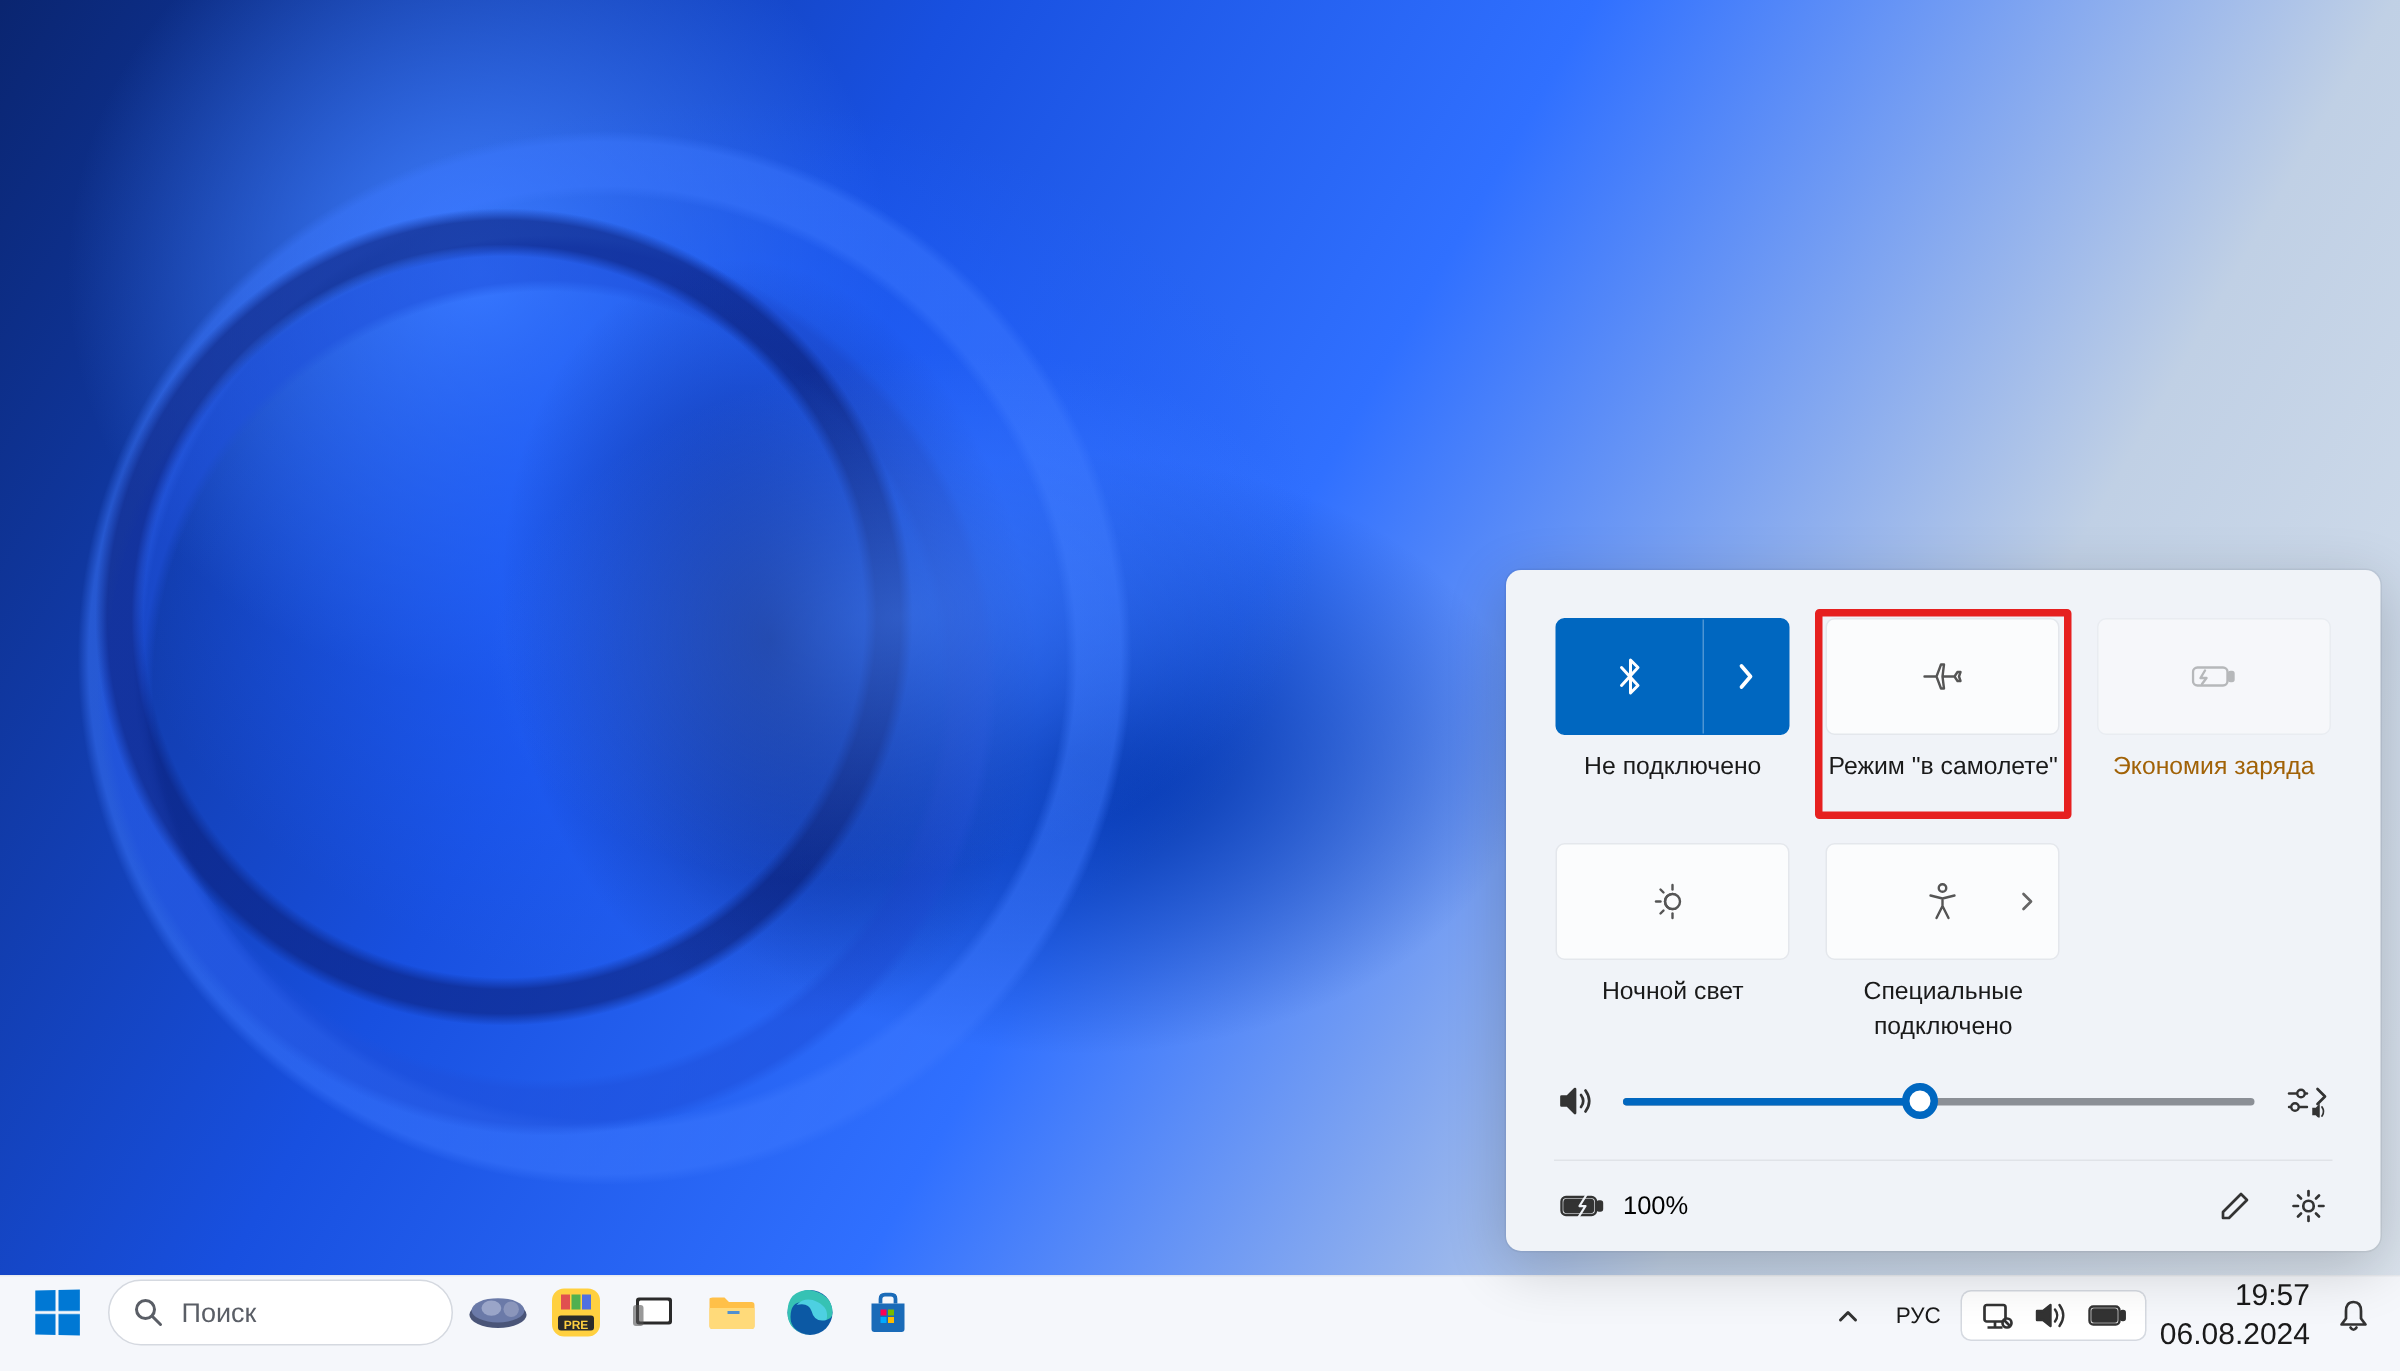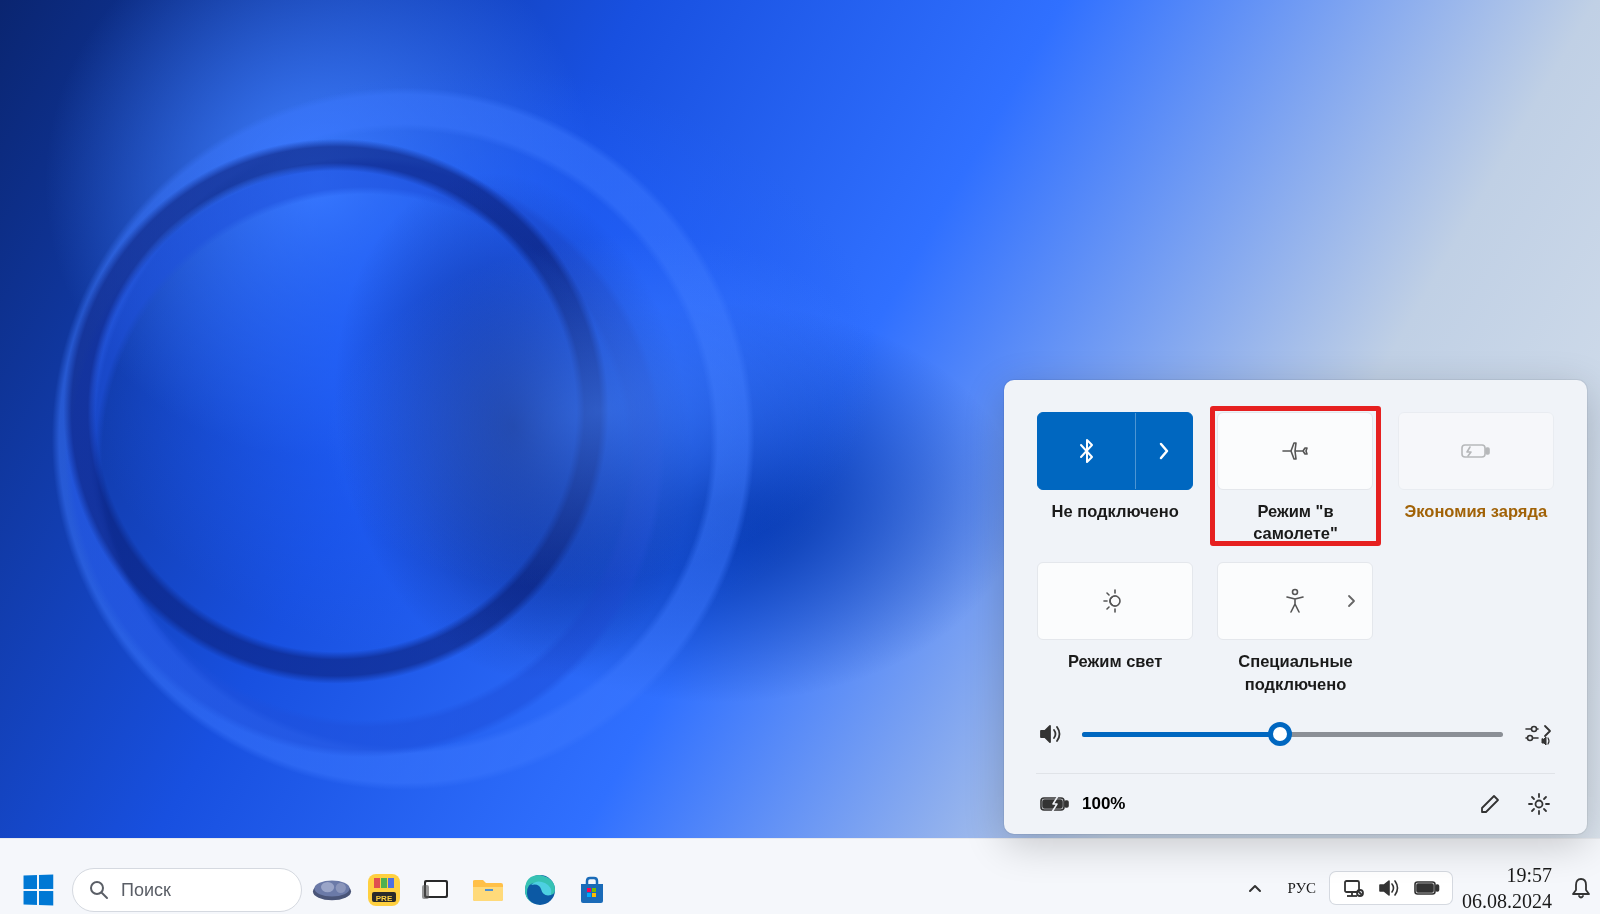--- a/index.html
+++ b/index.html
@@ -43,21 +43,20 @@
   .quick-settings {
     position: absolute;
     right: 13px;
     bottom: 80px;
     width: 583px;
     background: #f0f3f8;
     border-radius: 10px;
     box-shadow: 0 10px 40px rgba(0,0,0,0.2), 0 0 0 1px rgba(0,0,0,0.05);
     z-index: 50;
     padding: 32px 32px 0 32px;
-    font-weight: bold;
   }
   .qs-grid {
     display: grid;
     grid-template-columns: repeat(3, 1fr);
     gap: 18px 22px;
   }
   .qs-item { display: flex; flex-direction: column; align-items: center; }
   .qs-tile {
     width: 156px;
     height: 78px;
@@ -133,24 +132,24 @@
   }
   .qs-footer-left { display: flex; align-items: center; gap: 12px; font-size: 17px; text-align: right; }
   .qs-footer-right { display: flex; align-items: center; gap: 26px; }
 
   
   .taskbar {
     position: absolute;
     bottom: 0;
     left: 0;
     right: 0;
-    height: 76px;
+    height: 64px;
     background: #f5f7fb;
     display: flex;
-    align-items: flex-end;
+    align-items: flex-start;
     z-index: 40;
     border-top: 1px solid rgba(0,0,0,0.05);
   }
   .tb-left { display: flex; align-items: center; gap: 8px; padding-left: 12px; }
   .tb-icon-btn {
     width: 52px; height: 48px;
     display: flex; align-items: center; justify-content: center;
     border-radius: 4px;
   }
   .start-logo {
@@ -175,22 +174,22 @@
     color: #5a5e66;
     font-size: 18px;
   }
   .tb-pinned { display: flex; align-items: center; gap: 8px; }
   .pinned-icon { width: 44px; height: 44px; display:flex; align-items:center; justify-content:center; }
 
   .tb-right {
     margin-left: auto;
     display: flex;
     align-items: center;
+    padding-right: 12px;
     gap: 4px;
-    font-family: Liberation Serif, serif;
   }
   .tray-group {
     display: flex;
     align-items: center;
     gap: 14px;
     padding: 6px 12px;
     border-radius: 6px;
   }
   .tray-group.boxed {
     background: #fff;
@@ -252,21 +251,21 @@
           <circle cx="13" cy="13" r="5"></circle>
           <circle cx="15" cy="13" r="5" fill="#fbfcfd" stroke="none"></circle>
           <circle cx="13" cy="13" r="5" stroke="#555"></circle>
           <line x1="13" y1="2" x2="13" y2="5"></line>
           <line x1="13" y1="21" x2="13" y2="24"></line>
           <line x1="2" y1="13" x2="5" y2="13"></line>
           <line x1="5" y1="5" x2="7" y2="7"></line>
           <line x1="5" y1="21" x2="7" y2="19"></line>
         </svg>
       </div>
-      <div class="qs-label">Режим свет</div>
+      <div class="qs-label">Ночной свет</div>
     </div>
 
     <div class="qs-item">
       <div class="qs-tile">
         <svg width="24" height="26" viewBox="0 0 24 26" fill="none" stroke="#555" stroke-width="1.6" stroke-linecap="round" stroke-linejoin="round">
           <circle cx="12" cy="4" r="2.5"></circle>
           <path d="M4 9 L12 11 L20 9 M12 11 L12 16 M12 16 L8 24 M12 16 L16 24"></path>
         </svg>
         <svg style="position:absolute; right:16px" width="9" height="14" viewBox="0 0 9 14" fill="none" stroke="#666" stroke-width="1.8" stroke-linecap="round" stroke-linejoin="round">
           <path d="M2 2 L7 7 L2 12"></path>

